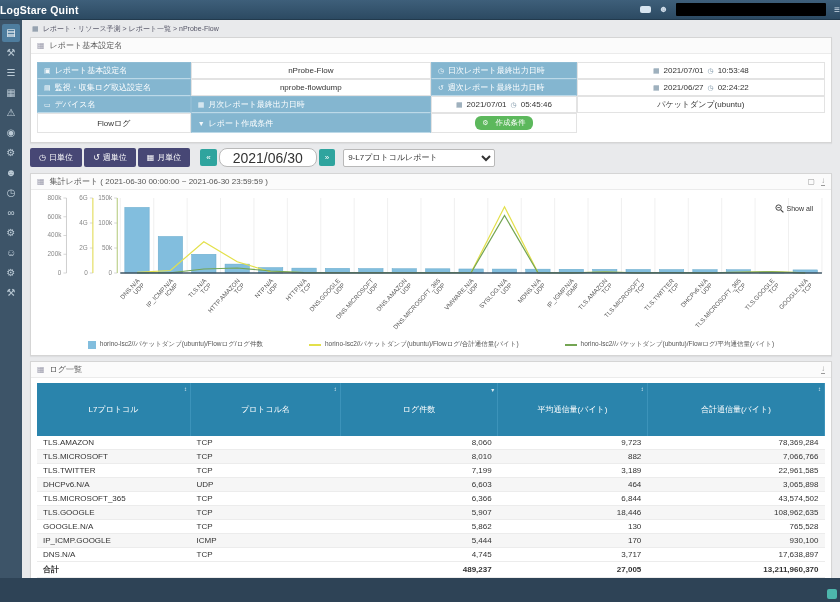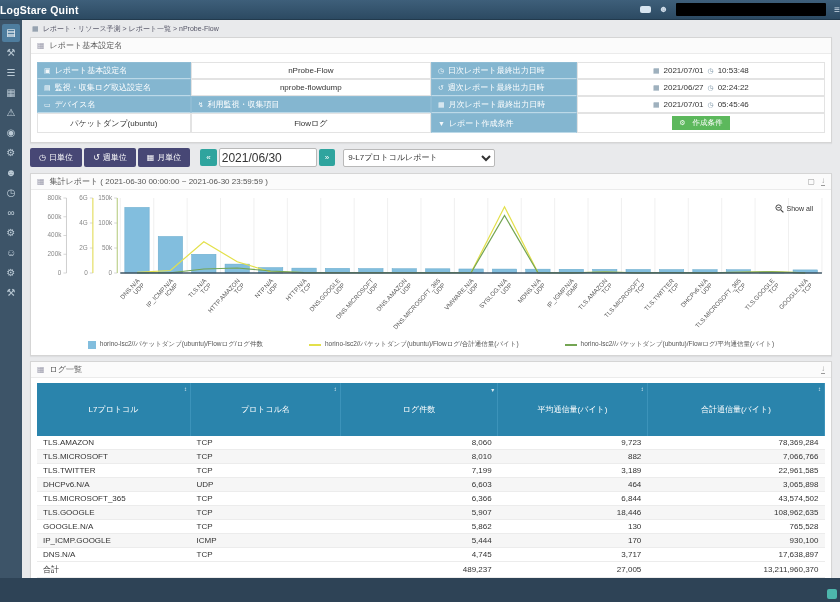--- a/index.html
+++ b/index.html
@@ -33,43 +33,43 @@
   .ph-right{margin-left:auto;display:flex;gap:6px;color:#999;font-size:8px;}
   .dl-icon{border-bottom:1px solid #999;line-height:8px;cursor:pointer;}
   .frame-icon{cursor:pointer;}
   
   .info-grid{display:grid;grid-template-columns:19.5% 30.5% 18.5% 31.5%;margin:8px 6px 9px;font-size:8px;}
   .cell{display:flex;align-items:center;gap:4px;padding:2px 6px;min-height:13px;box-sizing:border-box;}
   .cell.lbl{background:#84b6d0;color:#fff;border:1px solid #8fbcd4;border-bottom-color:#bcd9e8;}
   .cell.val{background:#fff;border:1px solid #e3e3e3;color:#333;justify-content:center;}
   .cell .ic{font-size:7px;opacity:.9;}
   .cell .mini-ic{color:#7a93a5;font-size:7px;}
-  .green-btn{background:#5cb85c;color:#fff;border-radius:0;padding:2px 7px;font-size:7.5px;display:flex;gap:7px;align-items:center;cursor:pointer;}
+  .green-btn{background:#5cb85c;color:#fff;border-radius:6px;padding:2px 7px;font-size:7.5px;display:flex;gap:7px;align-items:center;cursor:pointer;}
   
   .toolbar{display:flex;align-items:center;gap:2px;margin:2px 0 6px;}
   .tb-btn{background:#474775;color:#fff;font-size:8px;padding:4px 9px;border-radius:2px;display:flex;align-items:center;gap:3px;cursor:pointer;}
   .arrow-btn{background:#2fa49e;color:#fff;font-size:8px;padding:4px 6px;border-radius:2px;cursor:pointer;}
   .arrow-btn.left{margin-left:8px;}
-  .date-input{width:92px;height:15px;font-size:12px;text-align:left;border:1px solid #b9b9b9;border-radius:2px;color:#333;font-family:inherit;}
+  .date-input{width:92px;height:15px;font-size:14px;text-align:center;border:1px solid #b9b9b9;border-radius:8px;color:#333;font-family:inherit;}
   .report-select{height:18px;font-size:8px;width:152px;margin-left:6px;border:1px solid #b9b9b9;border-radius:2px;color:#333;background:#fff;font-family:inherit;}
   
   .chart-wrap{position:relative;padding:2px 4px 0;}
   .show-all{position:absolute;top:14px;right:18px;display:flex;align-items:center;gap:3px;font-size:7px;color:#333;cursor:pointer;}
   .legend{display:flex;justify-content:center;gap:46px;font-size:6.5px;color:#555;padding:0 0 6px;}
   .lg-item{display:flex;align-items:center;gap:4px;cursor:pointer;}
   .lg-sq{width:8px;height:8px;display:inline-block;}
   .lg-line{width:12px;height:2px;display:inline-block;}
   
   table.log{width:calc(100% - 12px);margin:5px 6px 2px;border-collapse:collapse;font-size:8px;table-layout:fixed;}
   table.log th{background:#2a84ac;color:#fff;font-weight:normal;padding:21px 4px;border-right:1px solid #3c93ba;position:relative;text-align:center;}
   table.log th .sort{position:absolute;right:3px;top:3px;font-size:6px;opacity:.85;}
   table.log td{padding:2px 6px;border-bottom:1px solid #ececec;color:#333;overflow:hidden;white-space:nowrap;}
   table.log tbody tr:nth-child(even) td{background:#f6f6f6;}
   table.log td.num{text-align:right;}
-  table.log tr.total td{font-weight:normal;border-top:1px solid #aaa;background:#fff !important;}
+  table.log tr.total td{font-weight:bold;border-top:1px solid #aaa;background:#fff !important;}
   .pagination{display:flex;justify-content:flex-end;margin:5px 6px;}
   .pg{border:1px solid #ddd;padding:2px 6px;font-size:7px;color:#4a90d2;background:#fff;margin-left:-1px;cursor:pointer;}
   .pg:first-child{border-radius:2px 0 0 2px;}
   .pg:last-child{border-radius:0 2px 2px 0;}
   .pg.act{background:#4a90d2;color:#fff;border-color:#4a90d2;}
   .big-btns{display:flex;gap:12px;margin:4px 6px 9px;}
   .big-btn{flex:1;background:#8cb8de;color:#fff;text-align:center;padding:5px 0;border-radius:3px;font-size:8px;cursor:pointer;display:flex;justify-content:center;gap:4px;align-items:center;}
   
   .footer{position:absolute;left:0;right:0;bottom:0;height:24px;background:#2e4356;}
   .widget{position:absolute;right:3px;bottom:3px;width:10px;height:10px;background:#4db6ac;border-radius:2px;color:#fff;font-size:7px;line-height:10px;text-align:center;}
@@ -149,24 +149,20 @@
       <div class="cell val">
           <span class="mini-ic">▦</span>
           <span>2021/06/27</span>
           <span class="mini-ic">◷</span>
           <span>02:24:22</span>
         </div>
 
       <div class="cell lbl">
           <span class="ic">▭</span>
           <span>デバイス名</span>
-        </div>
-      <div class="cell lbl">
-          <span class="ic">↯</span>
-          <span>利用監視・収集項目</span>
         </div>
       <div class="cell lbl">
           <span class="ic">▦</span>
           <span>月次レポート最終出力日時</span>
         </div>
       <div class="cell val">
           <span class="mini-ic">▦</span>
           <span>2021/07/01</span>
           <span class="mini-ic">◷</span>
           <span>05:45:46</span>

